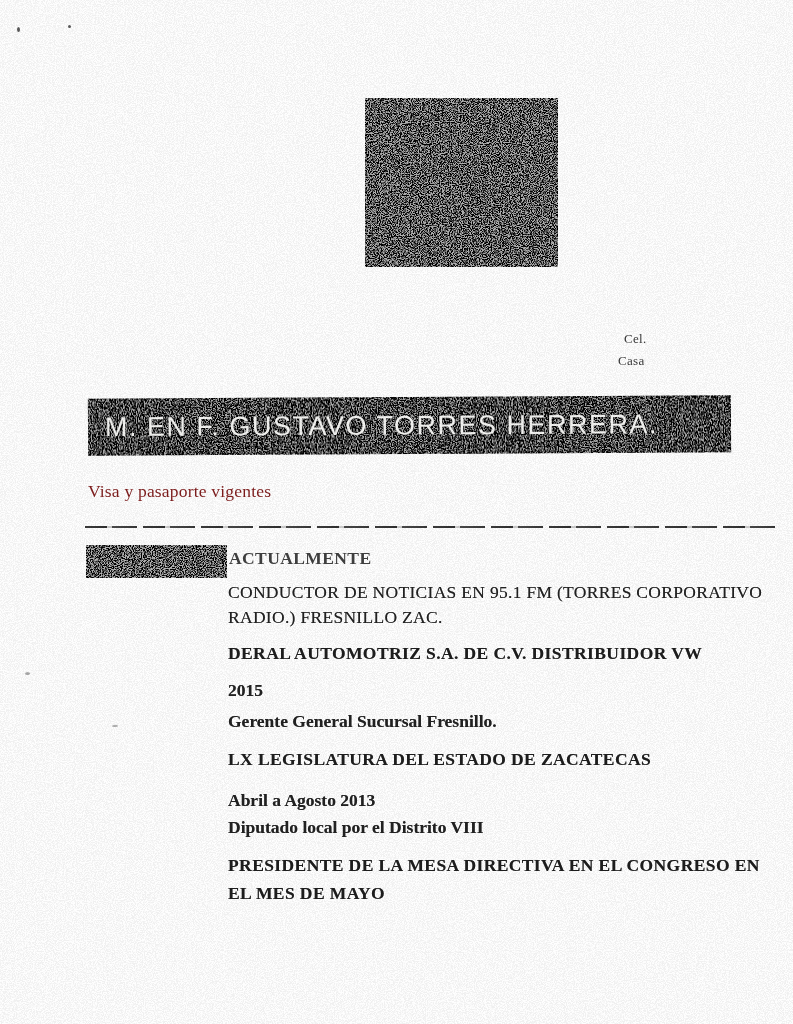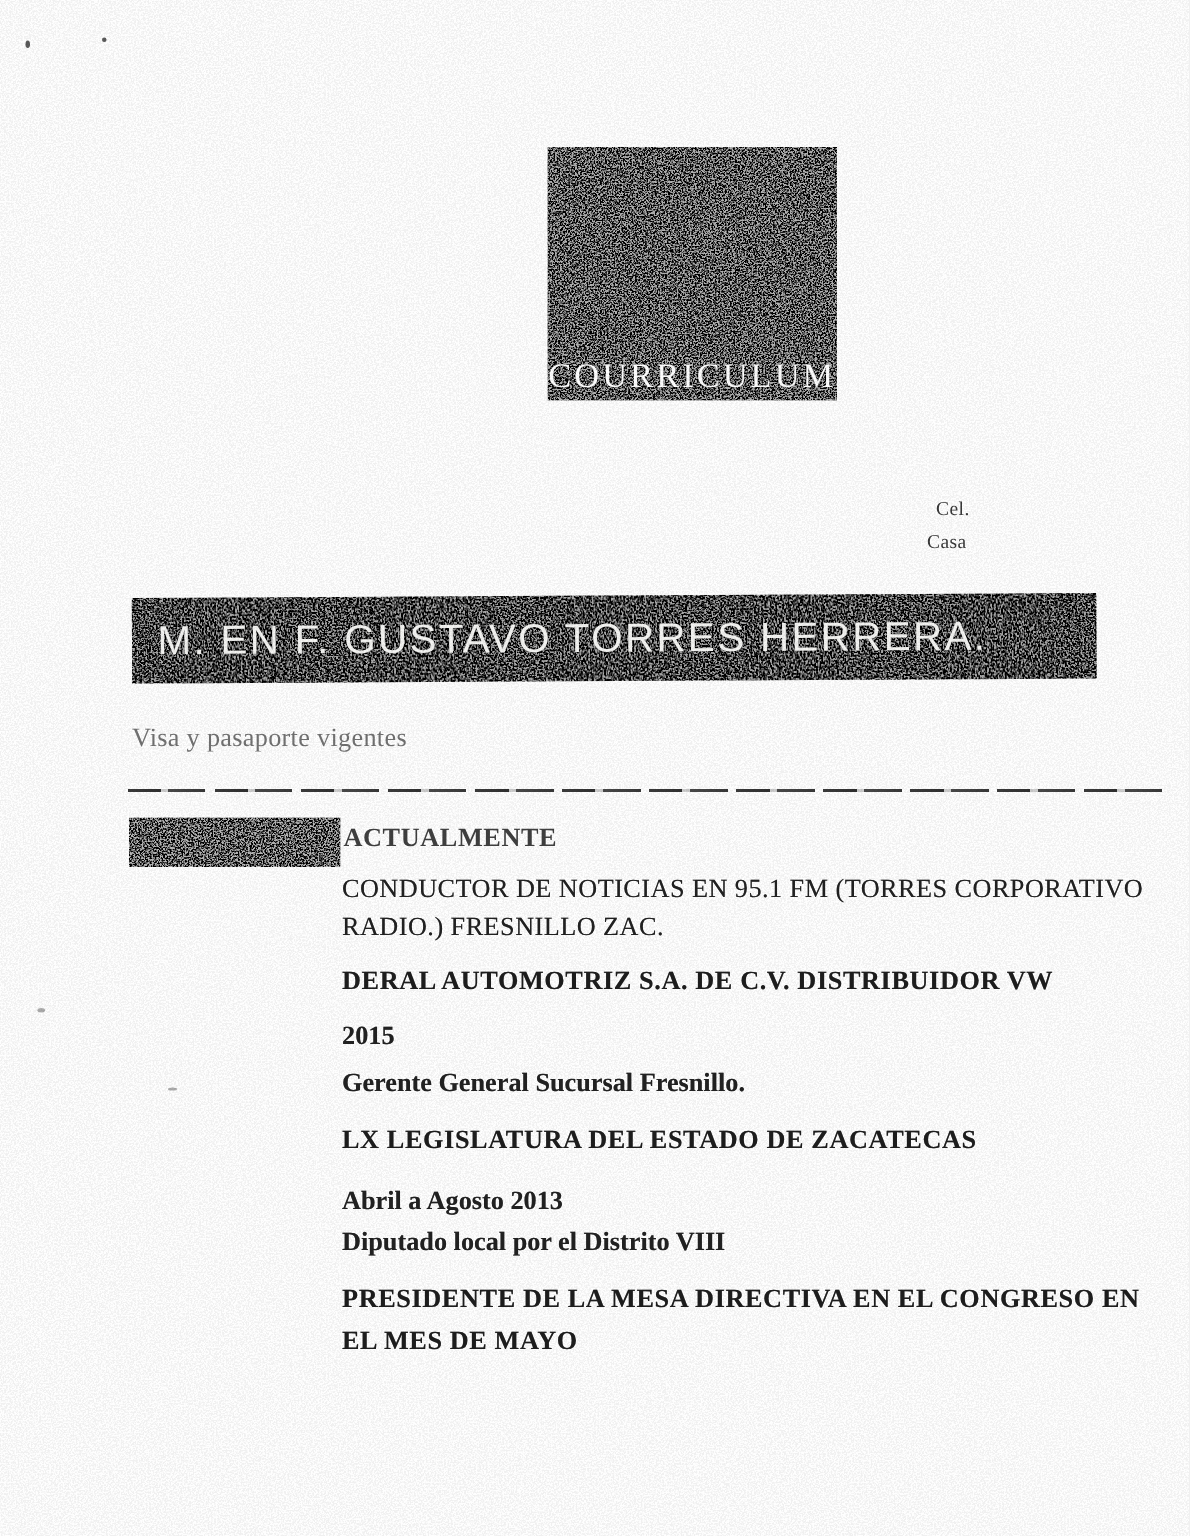--- a/index.html
+++ b/index.html
@@ -34,21 +34,21 @@
   .name-banner{
     left:88px;top:397px;width:643px;height:57px;
     background:#a9a9a9;transform:rotate(-0.3deg);
   }
   .name-text{
     position:absolute;left:17px;top:50%;transform:translateY(-50%);
     color:#f4f4f2;font-family:"Liberation Sans", sans-serif;
     font-size:27px;letter-spacing:1.5px;white-space:nowrap;
     z-index:3;text-shadow:0 0 1px rgba(0,0,0,.4);
   }
-  .visa-line{left:88px;top:481px;font-size:17.5px;letter-spacing:.2px;color:#737373;}
+  .visa-line{left:88px;top:481px;font-size:17.5px;letter-spacing:.2px;color:#7f1d1d;}
   .separator{
     left:85px;top:526px;width:692px;height:2px;
     background:repeating-linear-gradient(90deg,
       #3c3c3c 0px,#2f2f2f 22px,
       rgba(60,60,60,.25) 22px,rgba(60,60,60,.25) 27px,
       #4a4a4a 27px,#383838 52px,
       rgba(0,0,0,0) 52px,rgba(0,0,0,0) 58px);
   }
   .section-redaction{left:86px;top:545px;width:141px;height:33px;background:#b6b6b6;}
   .section-heading{
@@ -93,21 +93,20 @@
 
   <div class="speck" style="left:17px;top:27px;width:3px;height:5px;"></div>
   <div class="speck" style="left:68px;top:25px;width:3px;height:3px;"></div>
   <div class="speck" style="left:25px;top:672px;width:5px;height:3px;opacity:.5;"></div>
   <div class="speck" style="left:112px;top:725px;width:6px;height:2px;opacity:.5;"></div>
 
   <div class="noise-block photo-block">
     <svg>
         <rect width="100%" height="100%" filter="url(#scan-noise)"></rect>
       </svg>
-    <div class="photo-caption">COURRICULUM</div>
   </div>
 
   <div class="contact-label cel">Cel.</div>
   <div class="contact-label casa">Casa</div>
 
   <div class="noise-block name-banner">
     <svg>
         <rect width="100%" height="100%" filter="url(#scan-noise2)"></rect>
       </svg>
     <div class="name-text">M. EN F. GUSTAVO TORRES HERRERA.</div>

